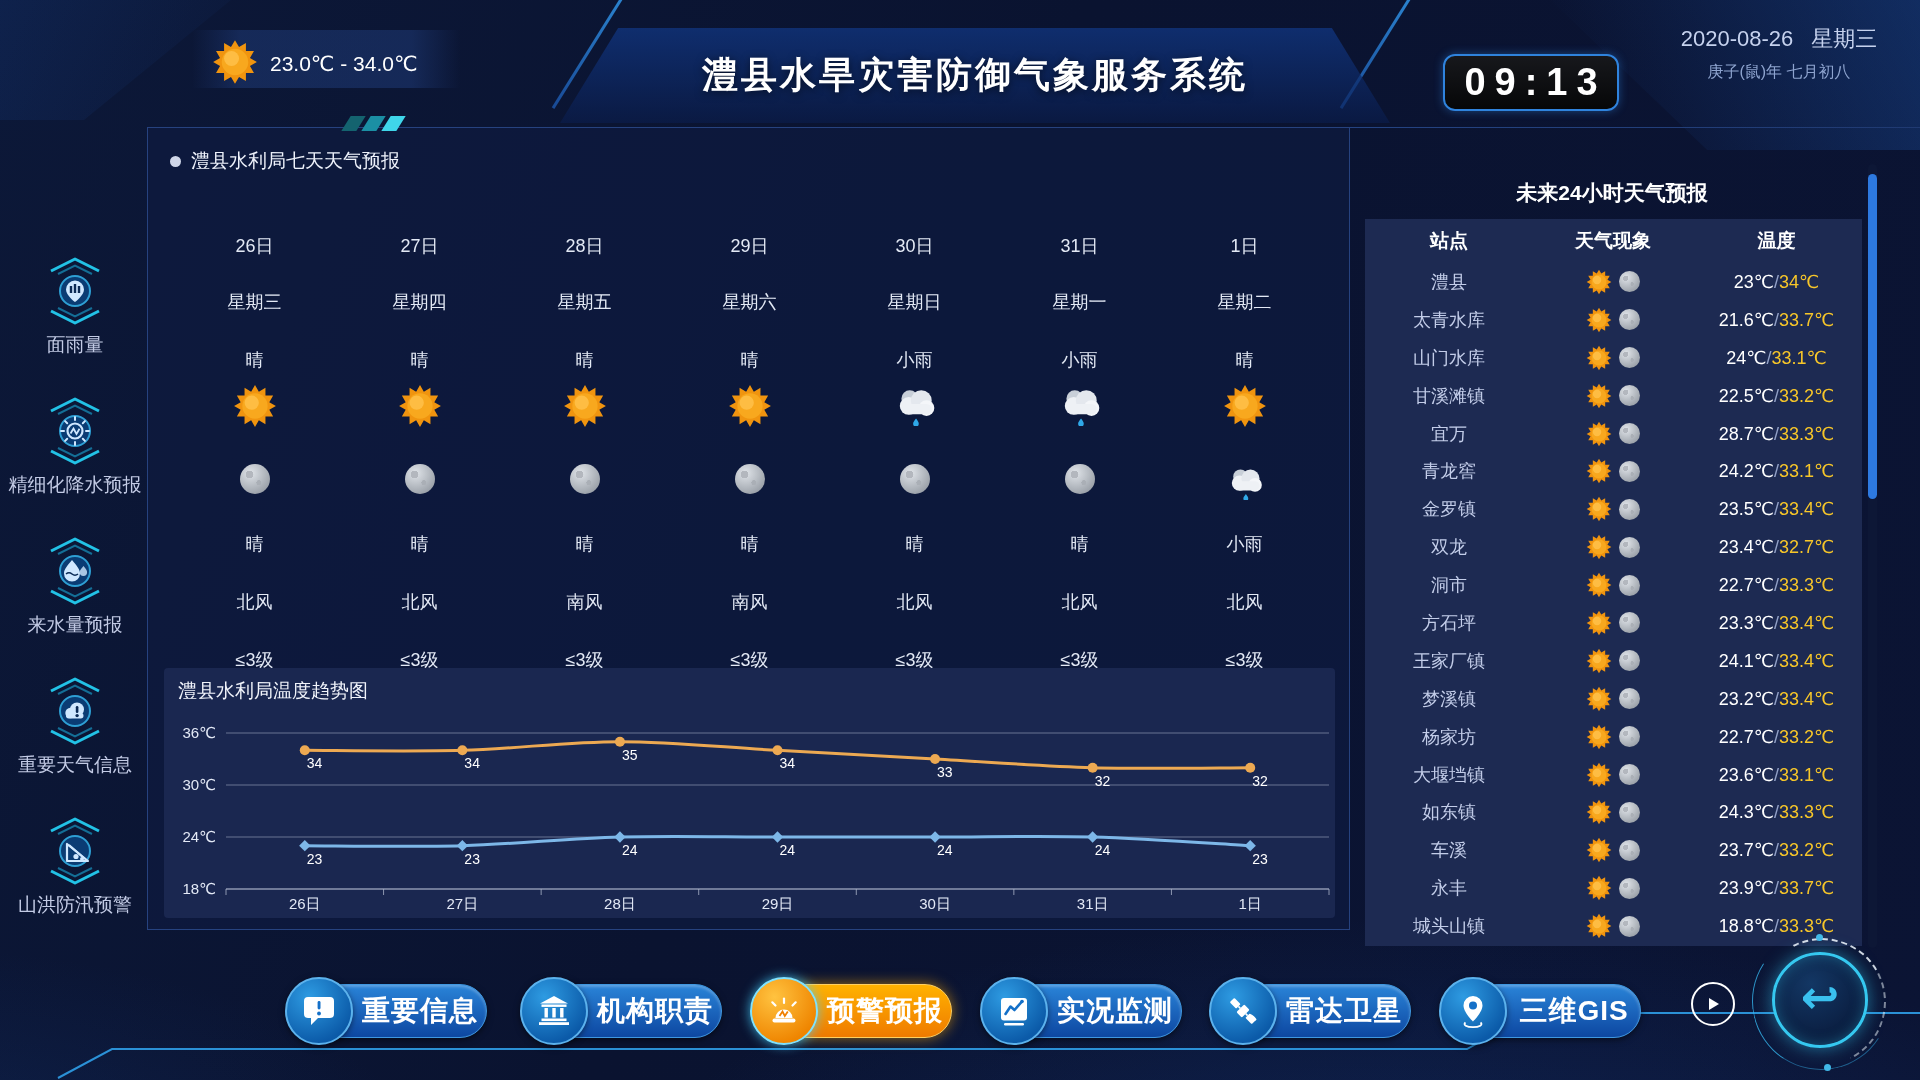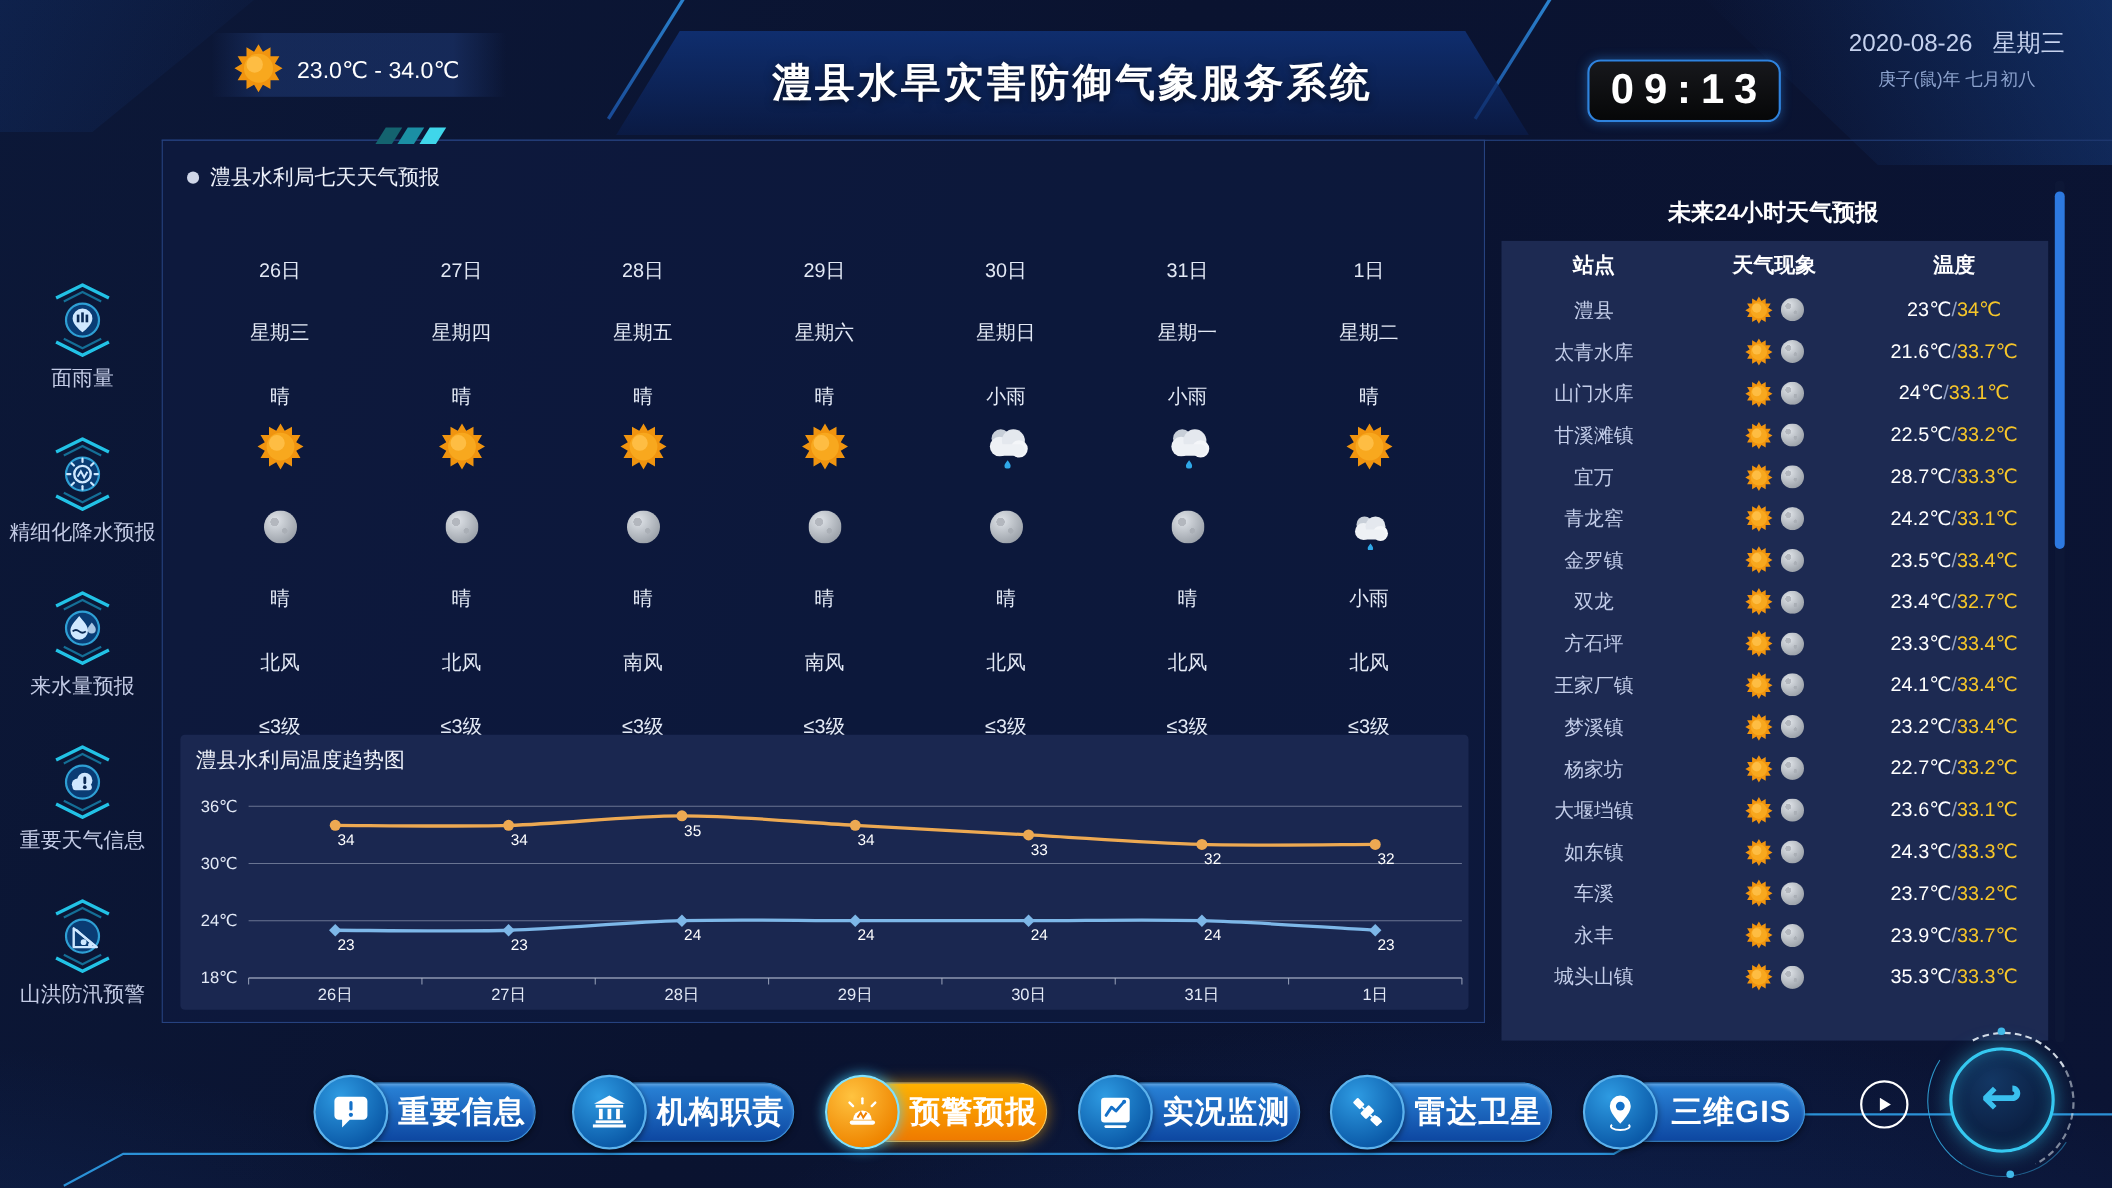--- a/index.html
+++ b/index.html
@@ -541,20 +541,32 @@
               <svg width="26" height="26" viewBox="0 0 40 40">
     <polygon points="39.0,20.0 33.0,23.5 36.5,29.5 29.5,29.5 29.5,36.5 23.5,33.0 20.0,39.0 16.5,33.0 10.5,36.5 10.5,29.5 3.5,29.5 7.0,23.5 1.0,20.0 7.0,16.5 3.5,10.5 10.5,10.5 10.5,3.5 16.5,7.0 20.0,1.0 23.5,7.0 29.5,3.5 29.5,10.5 36.5,10.5 33.0,16.5" fill="#f0940f"></polygon>
     <circle cx="20" cy="20" r="11.5" fill="#f8a81e"></circle>
     <circle cx="17" cy="17" r="6.5" fill="#ffc14a" opacity="0.85"></circle>
               </svg>
               <span class="moon" style="width: 21px; height: 21px; display: inline-block;"></span>
             </span>
             <span class="st-temp"><span>23.4℃</span><span class="sl">/</span><span class="hi">32.7℃</span></span>
           </div>
           <div class="st-row">
+            <span class="st-name">洞市</span>
+            <span class="st-icons">
+              <svg width="26" height="26" viewBox="0 0 40 40">
+    <polygon points="39.0,20.0 33.0,23.5 36.5,29.5 29.5,29.5 29.5,36.5 23.5,33.0 20.0,39.0 16.5,33.0 10.5,36.5 10.5,29.5 3.5,29.5 7.0,23.5 1.0,20.0 7.0,16.5 3.5,10.5 10.5,10.5 10.5,3.5 16.5,7.0 20.0,1.0 23.5,7.0 29.5,3.5 29.5,10.5 36.5,10.5 33.0,16.5" fill="#f0940f"></polygon>
+    <circle cx="20" cy="20" r="11.5" fill="#f8a81e"></circle>
+    <circle cx="17" cy="17" r="6.5" fill="#ffc14a" opacity="0.85"></circle>
+              </svg>
+              <span class="moon" style="width: 21px; height: 21px; display: inline-block;"></span>
+            </span>
+            <span class="st-temp"><span>22.7℃</span><span class="sl">/</span><span class="hi">33.3℃</span></span>
+          </div>
+          <div class="st-row">
             <span class="st-name">方石坪</span>
             <span class="st-icons">
               <svg width="26" height="26" viewBox="0 0 40 40">
     <polygon points="39.0,20.0 33.0,23.5 36.5,29.5 29.5,29.5 29.5,36.5 23.5,33.0 20.0,39.0 16.5,33.0 10.5,36.5 10.5,29.5 3.5,29.5 7.0,23.5 1.0,20.0 7.0,16.5 3.5,10.5 10.5,10.5 10.5,3.5 16.5,7.0 20.0,1.0 23.5,7.0 29.5,3.5 29.5,10.5 36.5,10.5 33.0,16.5" fill="#f0940f"></polygon>
     <circle cx="20" cy="20" r="11.5" fill="#f8a81e"></circle>
     <circle cx="17" cy="17" r="6.5" fill="#ffc14a" opacity="0.85"></circle>
               </svg>
               <span class="moon" style="width: 21px; height: 21px; display: inline-block;"></span>
             </span>
             <span class="st-temp"><span>23.3℃</span><span class="sl">/</span><span class="hi">33.4℃</span></span>
@@ -646,21 +658,21 @@
           <div class="st-row">
             <span class="st-name">城头山镇</span>
             <span class="st-icons">
               <svg width="26" height="26" viewBox="0 0 40 40">
     <polygon points="39.0,20.0 33.0,23.5 36.5,29.5 29.5,29.5 29.5,36.5 23.5,33.0 20.0,39.0 16.5,33.0 10.5,36.5 10.5,29.5 3.5,29.5 7.0,23.5 1.0,20.0 7.0,16.5 3.5,10.5 10.5,10.5 10.5,3.5 16.5,7.0 20.0,1.0 23.5,7.0 29.5,3.5 29.5,10.5 36.5,10.5 33.0,16.5" fill="#f0940f"></polygon>
     <circle cx="20" cy="20" r="11.5" fill="#f8a81e"></circle>
     <circle cx="17" cy="17" r="6.5" fill="#ffc14a" opacity="0.85"></circle>
               </svg>
               <span class="moon" style="width: 21px; height: 21px; display: inline-block;"></span>
             </span>
-            <span class="st-temp"><span>35.3℃</span><span class="sl">/</span><span class="hi">33.3℃</span></span>
+            <span class="st-temp"><span>18.8℃</span><span class="sl">/</span><span class="hi">33.3℃</span></span>
           </div>
         </div>
     </div>
     <div class="v-scroll">
       <div class="v-thumb"></div>
     </div>
   </section>
 
   <svg id="bottom-line" width="1920" height="120" viewBox="0 0 1920 120">
     <path d="M58,118 L112,89 H1467 L1532,53 H1920" fill="none" stroke="#2f9fe8" stroke-width="2" opacity="0.9"></path>

